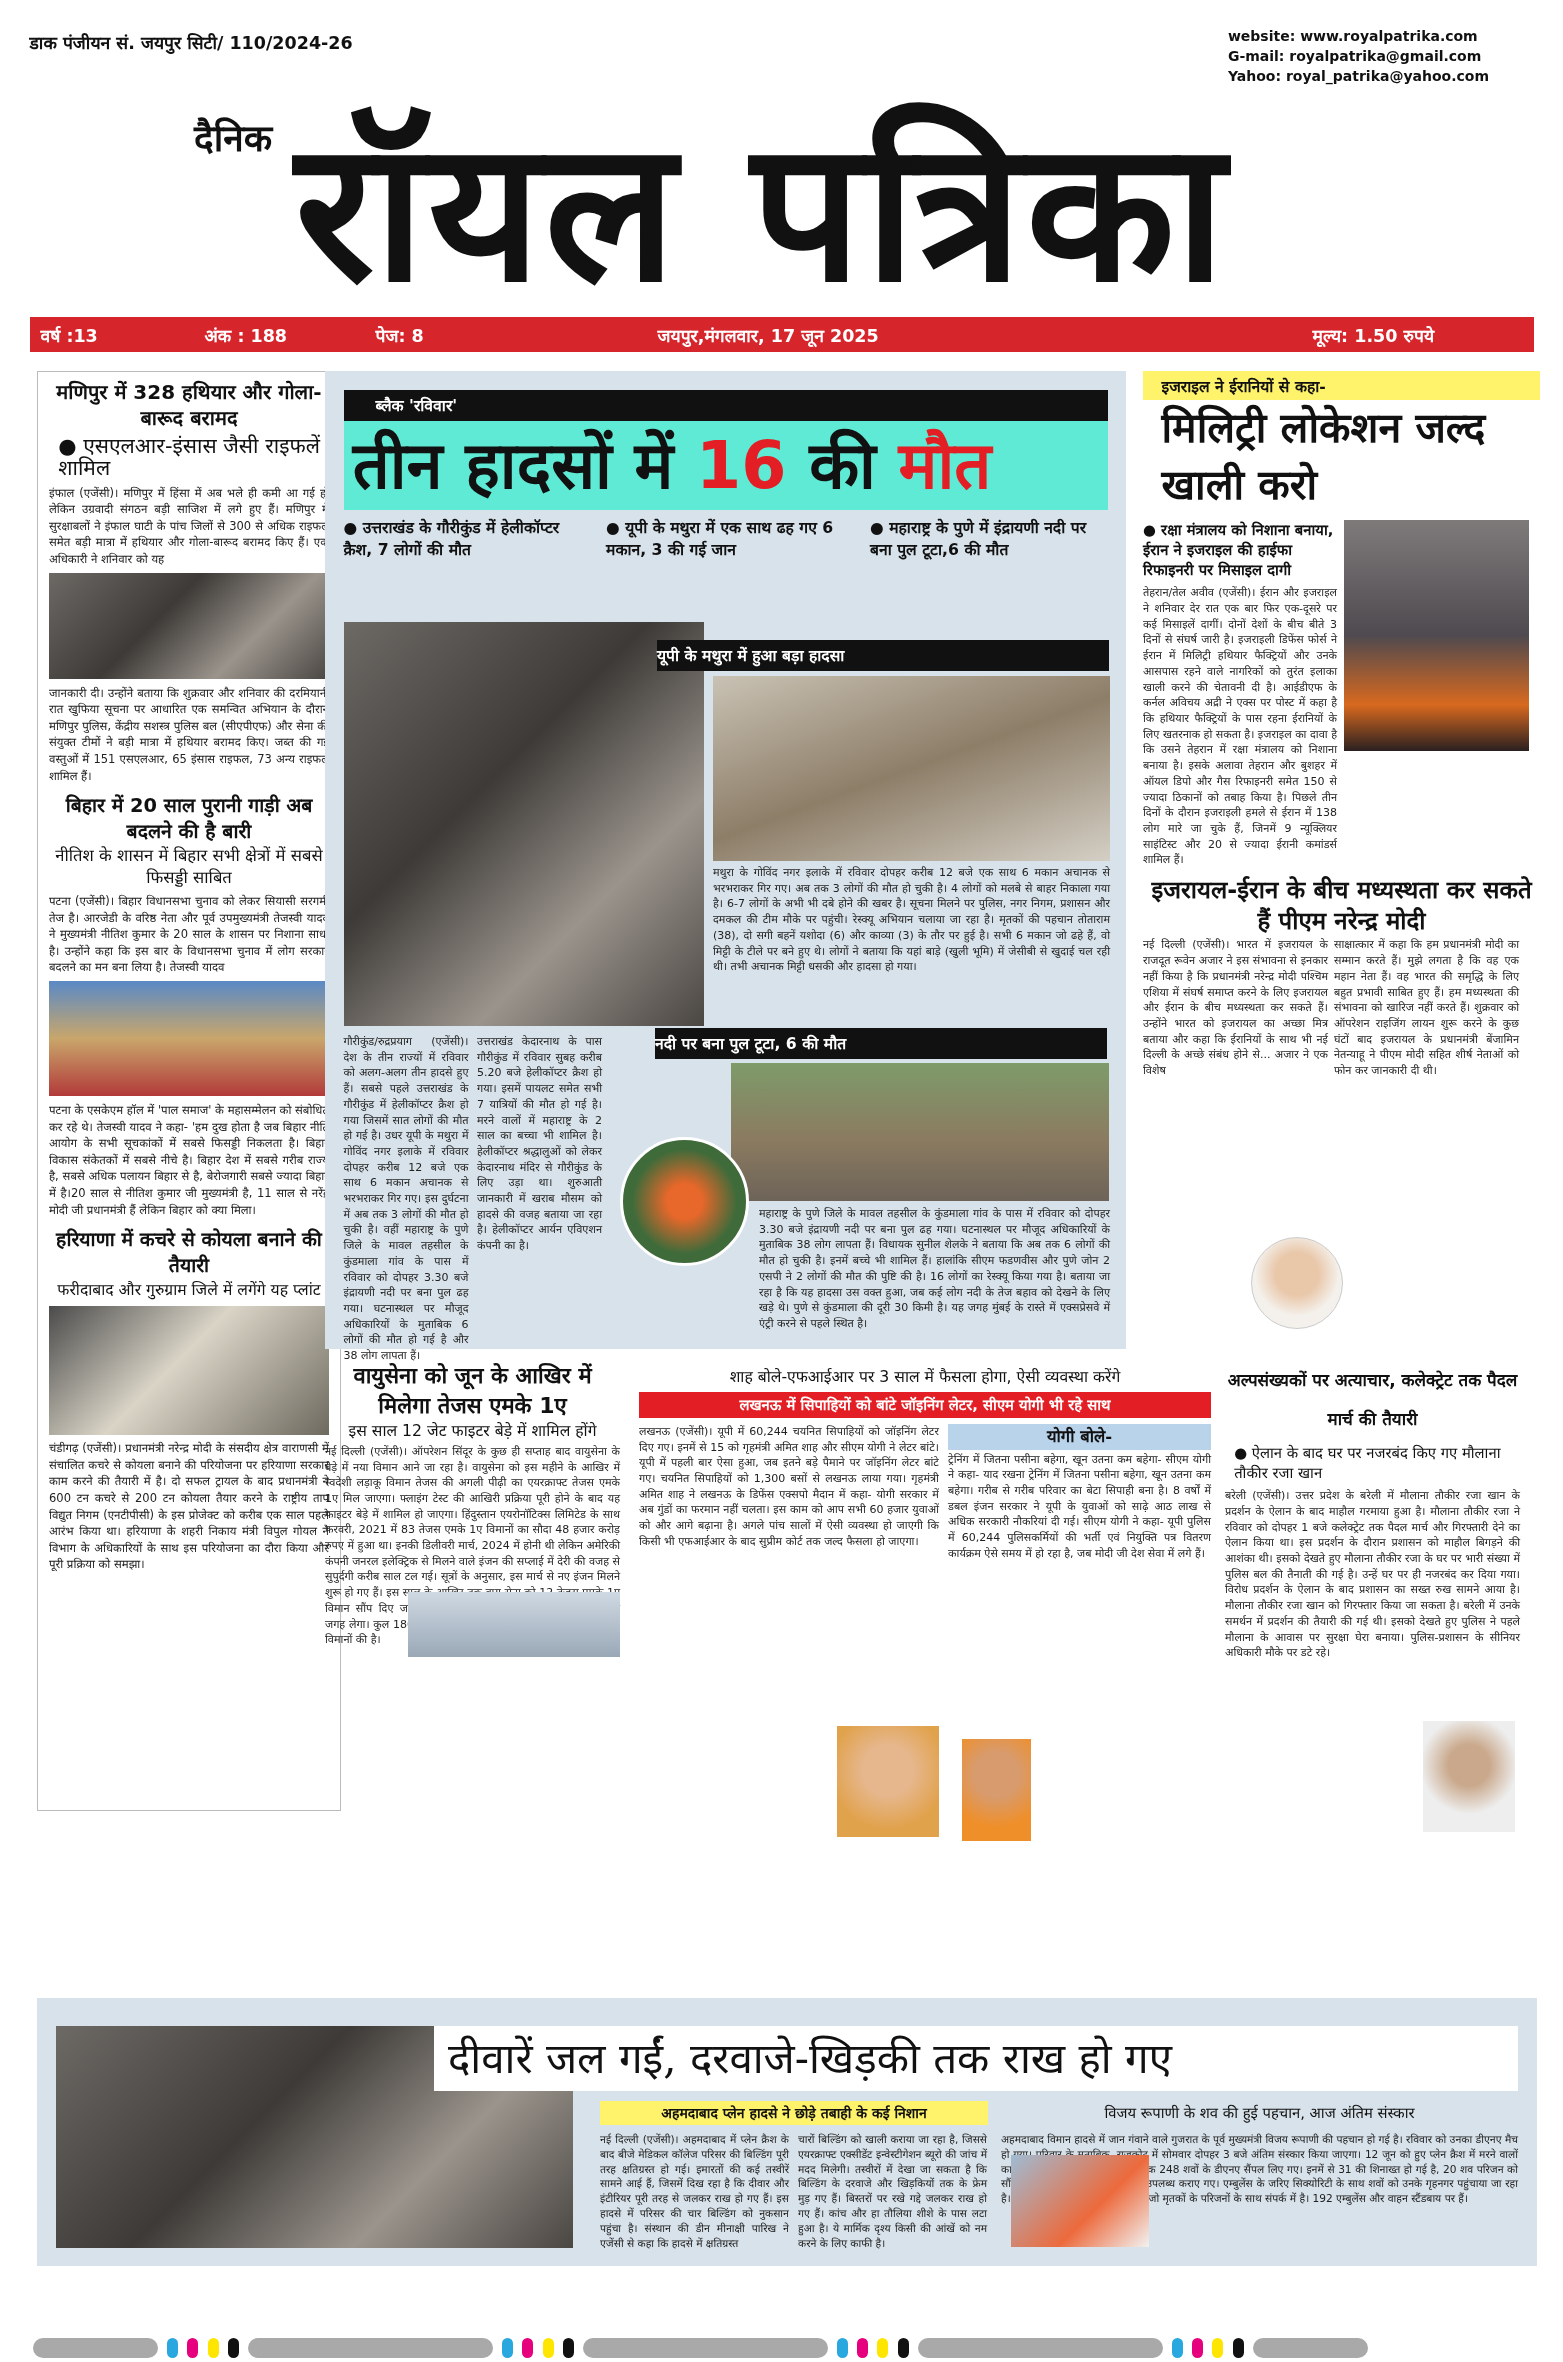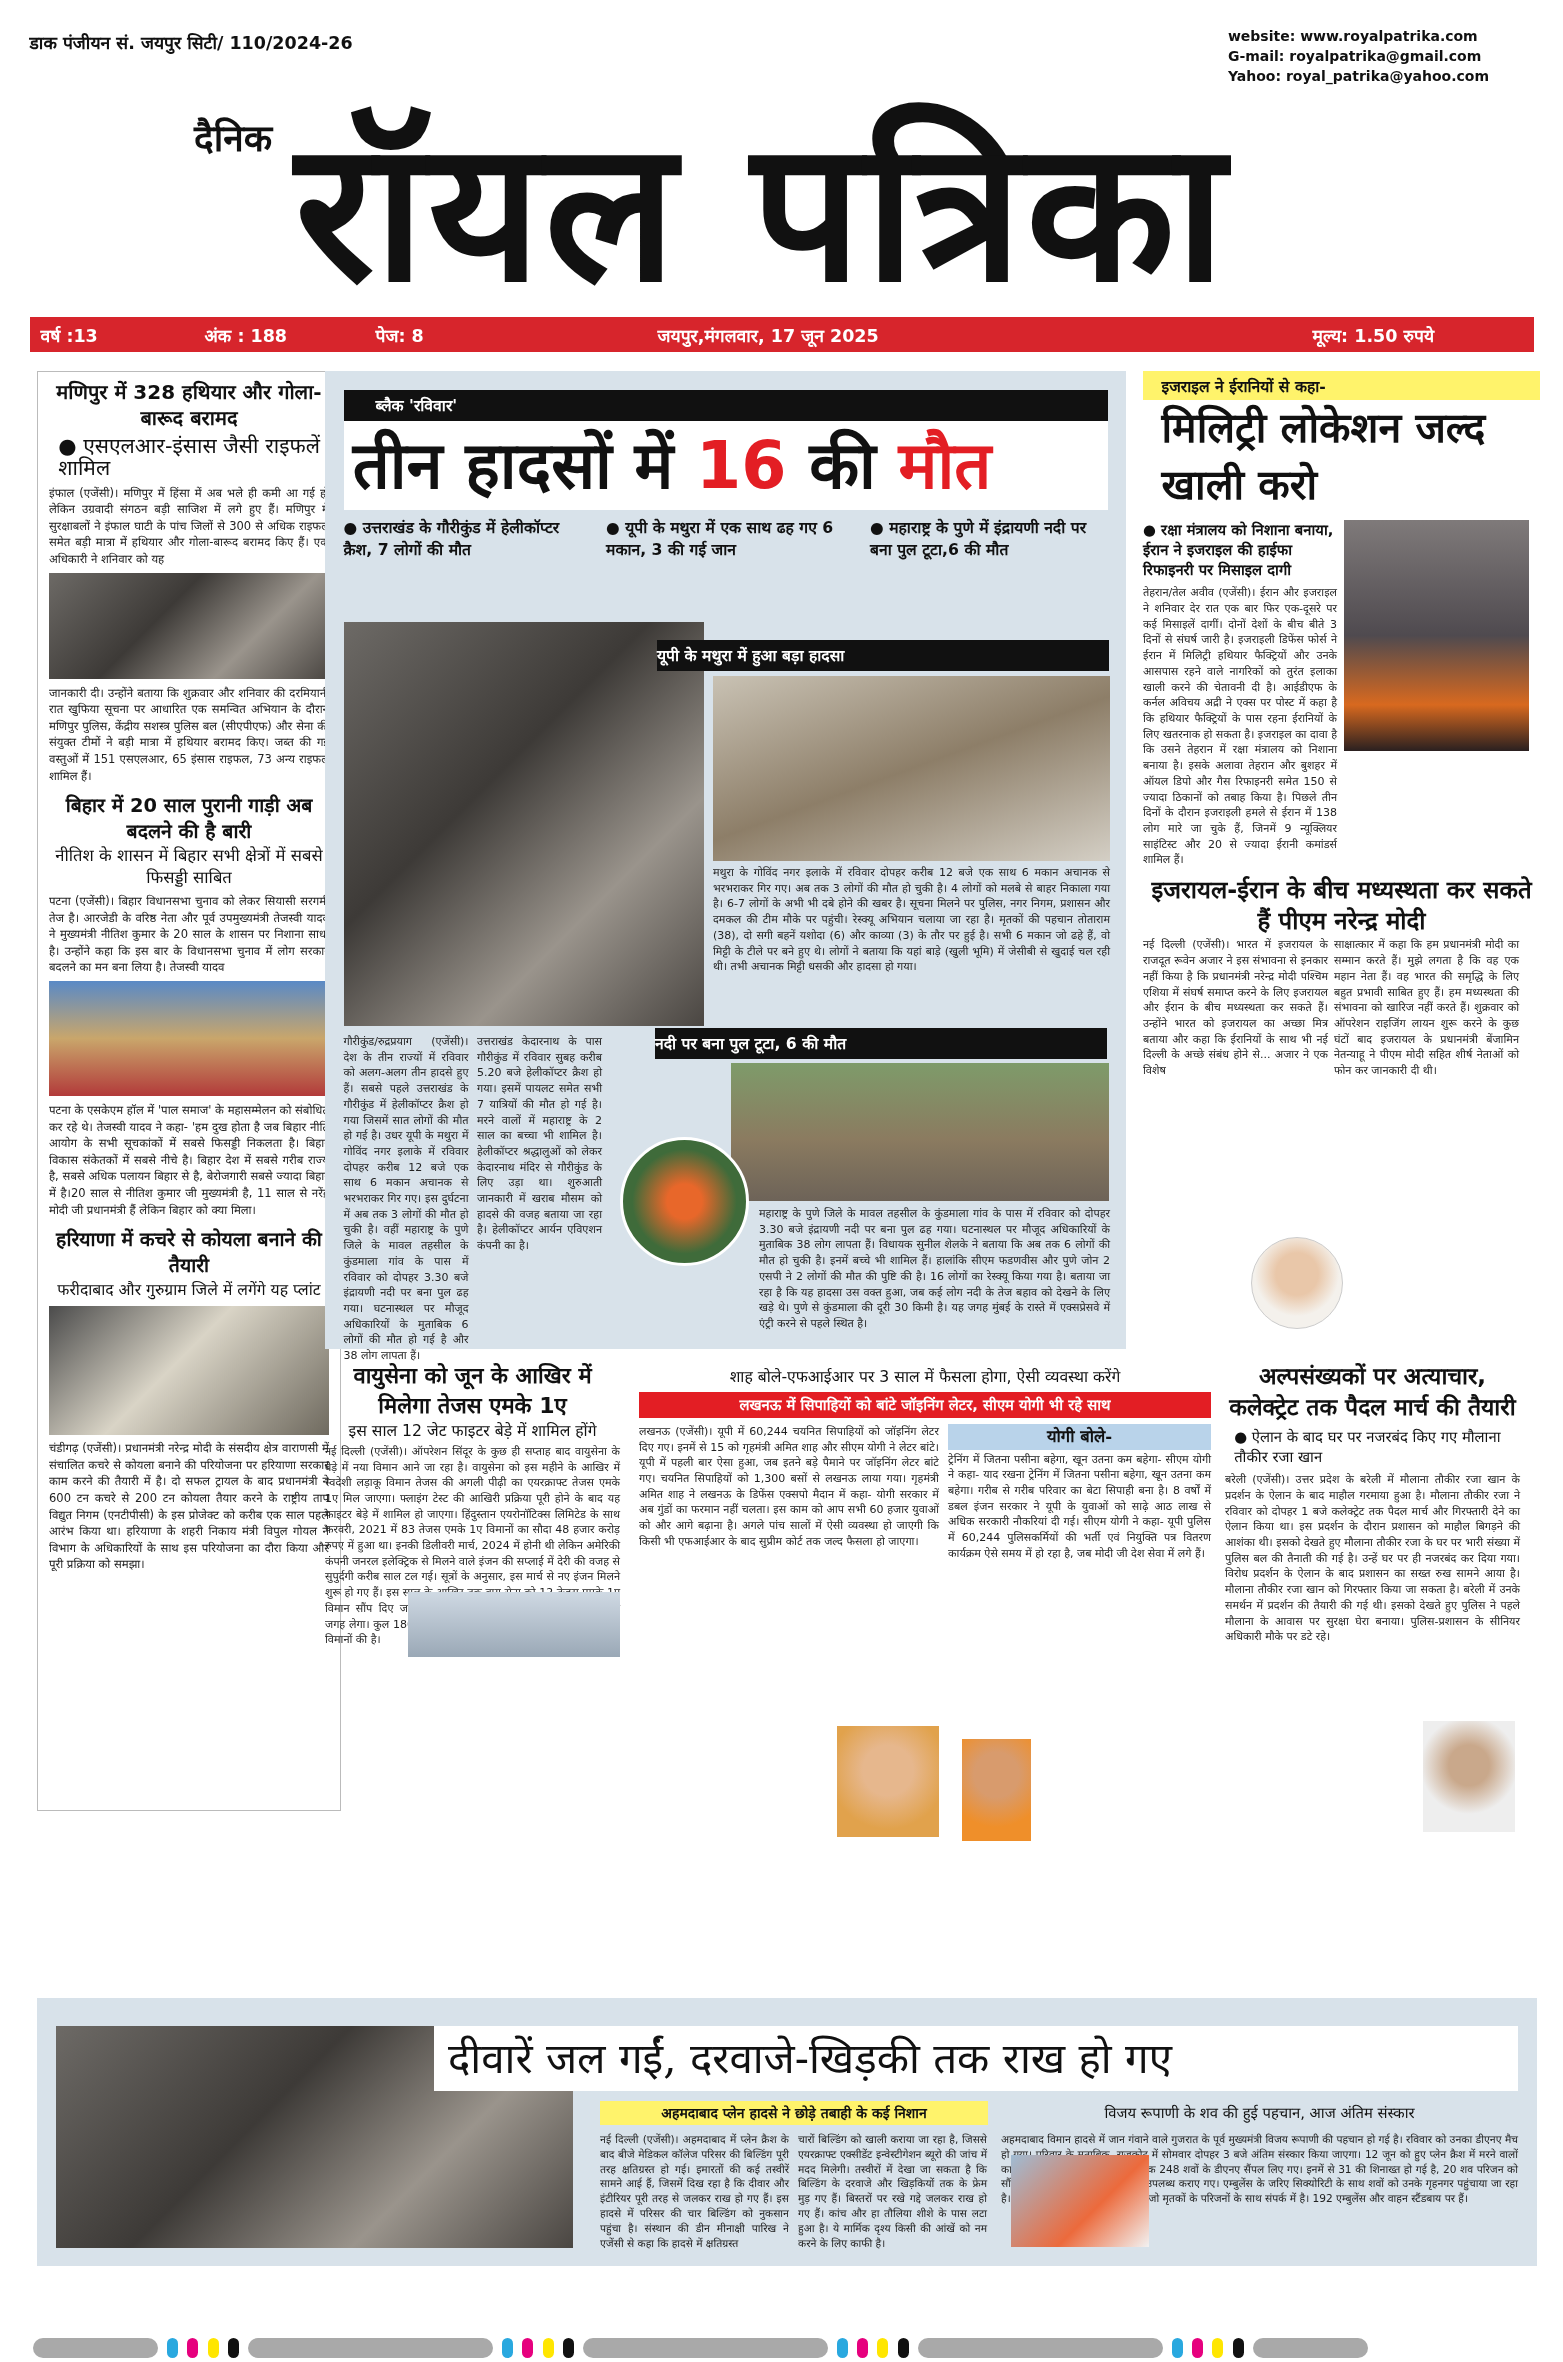--- a/index.html
+++ b/index.html
@@ -54,21 +54,21 @@
   <div style="height:115px;margin:5.5px 0;background:linear-gradient(180deg,#5a8ac6,#c9a66b 50%,#b23a3a)"></div>
   <div class="col">पटना के एसकेएम हॉल में 'पाल समाज' के महासम्मेलन को संबोधित कर रहे थे। तेजस्वी यादव ने कहा- 'हम दुख होता है जब बिहार नीति आयोग के सभी सूचकांकों में सबसे फिसड्डी निकलता है। बिहार विकास संकेतकों में सबसे नीचे है। बिहार देश में सबसे गरीब राज्य है, सबसे अधिक पलायन बिहार से है, बेरोजगारी सबसे ज्यादा बिहार में है।20 साल से नीतिश कुमार जी मुख्यमंत्री है, 11 साल से नरेंद्र मोदी जी प्रधानमंत्री हैं लेकिन बिहार को क्या मिला।</div>
   <div class="h" style="font-size:19.4px;line-height:26px;margin-top:9.2px">हरियाणा में कचरे से कोयला बनाने की तैयारी</div>
   <div class="h" style="font-size:15.7px;line-height:21px;font-weight:normal">फरीदाबाद और गुरुग्राम जिले में लगेंगे यह प्लांट</div>
   <div style="height:129px;margin:5.5px 0;background:linear-gradient(135deg,#4b4b4b,#d9d4c6 45%,#6f6a5f)"></div>
   <div class="col">चंडीगढ़ (एजेंसी)। प्रधानमंत्री नरेन्द्र मोदी के संसदीय क्षेत्र वाराणसी में संचालित कचरे से कोयला बनाने की परियोजना पर हरियाणा सरकार काम करने की तैयारी में है। दो सफल ट्रायल के बाद प्रधानमंत्री ने 600 टन कचरे से 200 टन कोयला तैयार करने के राष्ट्रीय ताप विद्युत निगम (एनटीपीसी) के इस प्रोजेक्ट को करीब एक साल पहले आरंभ किया था। हरियाणा के शहरी निकाय मंत्री विपुल गोयल ने विभाग के अधिकारियों के साथ इस परियोजना का दौरा किया और पूरी प्रक्रिया को समझा।</div>
 </div>
 
 <div class="abs panel" style="left:325px;top:371px;width:801px;height:978px">
   <div class="abs blackbar" style="left:18.5px;top:18.5px;width:764px;height:31px;text-align:left;padding-left:32px;font-size:15.7px;line-height:31px">ब्लैक 'रविवार'</div>
-  <div class="abs" style="left:18.5px;top:50px;width:764px;height:89px;background:#ffffff;font-size:65px;font-weight:bold;line-height:89px;padding-left:9.2px;white-space:nowrap">
+  <div class="abs" style="left:18.5px;top:50px;width:764px;height:89px;background:#5eead4;font-size:65px;font-weight:bold;line-height:89px;padding-left:9.2px;white-space:nowrap">
     <span>तीन हादसों में </span><span style="color:#e31e24">16</span><span> की </span><span style="color:#e31e24">मौत</span>
   </div>
   <div class="abs bullet" style="left:18.5px;top:146px;width:240px;font-size:15.7px;line-height:22px;font-weight:bold">उत्तराखंड के गौरीकुंड में हेलीकॉप्टर क्रैश, 7 लोगों की मौत</div>
   <div class="abs bullet" style="left:281px;top:146px;width:231px;font-size:15.7px;line-height:22px;font-weight:bold">यूपी के मथुरा में एक साथ ढह गए 6 मकान, 3 की गई जान</div>
   <div class="abs bullet" style="left:545px;top:146px;width:240px;font-size:15.7px;line-height:22px;font-weight:bold">महाराष्ट्र के पुणे में इंद्रायणी नदी पर बना पुल टूटा,6 की मौत</div>
 
   <div class="abs photo" style="left:18.5px;top:251px;width:360px;height:404px"></div>
   <div class="abs blackbar" style="left:332px;top:269px;width:452px;height:31px;font-size:15.7px;line-height:31px">यूपी के मथुरा में हुआ बड़ा हादसा</div>
   <div class="abs" style="left:388px;top:305px;width:397px;height:185px;background:linear-gradient(160deg,#c9c2b4,#8d7e68 50%,#d4cfc5)"></div>
   <div class="abs col" style="left:388px;top:494px;width:397px;font-size:11px;line-height:15.7px">मथुरा के गोविंद नगर इलाके में रविवार दोपहर करीब 12 बजे एक साथ 6 मकान अचानक से भरभराकर गिर गए। अब तक 3 लोगों की मौत हो चुकी है। 4 लोगों को मलबे से बाहर निकाला गया है। 6-7 लोगों के अभी भी दबे होने की खबर है। सूचना मिलने पर पुलिस, नगर निगम, प्रशासन और दमकल की टीम मौके पर पहुंची। रेस्क्यू अभियान चलाया जा रहा है। मृतकों की पहचान तोताराम (38), दो सगी बहनें यशोदा (6) और काव्या (3) के तौर पर हुई है। सभी 6 मकान जो ढहे हैं, वो मिट्टी के टीले पर बने हुए थे। लोगों ने बताया कि यहां बाड़े (खुली भूमि) में जेसीबी से खुदाई चल रही थी। तभी अचानक मिट्टी धसकी और हादसा हो गया।</div>
@@ -114,21 +114,21 @@
       <div style="width:263px">
         <div class="h" style="background:#b9d3ea;font-size:16.6px;line-height:26px">योगी बोले-</div>
         <div class="col" style="font-size:11px;line-height:15.7px;margin-top:1.8px">ट्रेनिंग में जितना पसीना बहेगा, खून उतना कम बहेगा- सीएम योगी ने कहा- याद रखना ट्रेनिंग में जितना पसीना बहेगा, खून उतना कम बहेगा। गरीब से गरीब परिवार का बेटा सिपाही बना है। 8 वर्षों में डबल इंजन सरकार ने यूपी के युवाओं को साढ़े आठ लाख से अधिक सरकारी नौकरियां दी गई। सीएम योगी ने कहा- यूपी पुलिस में 60,244 पुलिसकर्मियों की भर्ती एवं नियुक्ति पत्र वितरण कार्यक्रम ऐसे समय में हो रहा है, जब मोदी जी देश सेवा में लगे हैं।</div>
       </div>
     </div>
   </div>
   <div class="abs" style="left:512px;top:365px;width:102px;height:111px;background:radial-gradient(circle at 50% 40%,#e6b78d 30%,#e1a24c 70%)"></div>
   <div class="abs" style="left:637px;top:378px;width:69px;height:102px;background:radial-gradient(circle at 50% 35%,#d89b6d 30%,#ef8f2a 70%)"></div>
 
   <div class="abs" style="left:900px;top:0;width:295px">
-    <div class="h" style="font-size:23px;line-height:31px">अल्पसंख्यकों पर अत्याचार, कलेक्ट्रेट तक पैदल मार्च की तैयारी</div>
+    <div class="h" style="font-size:17px;line-height:39px">अल्पसंख्यकों पर अत्याचार, कलेक्ट्रेट तक पैदल मार्च की तैयारी</div>
     <div class="bullet" style="font-size:14.8px;line-height:20px;margin:3.7px 0 5.5px 9.2px">ऐलान के बाद घर पर नजरबंद किए गए मौलाना तौकीर रजा खान</div>
     <div class="col" style="font-size:11px;line-height:15.7px">बरेली (एजेंसी)। उत्तर प्रदेश के बरेली में मौलाना तौकीर रजा खान के प्रदर्शन के ऐलान के बाद माहौल गरमाया हुआ है। मौलाना तौकीर रजा ने रविवार को दोपहर 1 बजे कलेक्ट्रेट तक पैदल मार्च और गिरफ्तारी देने का ऐलान किया था। इस प्रदर्शन के दौरान प्रशासन को माहौल बिगड़ने की आशंका थी। इसको देखते हुए मौलाना तौकीर रजा के घर पर भारी संख्या में पुलिस बल की तैनाती की गई है। उन्हें घर पर ही नजरबंद कर दिया गया। विरोध प्रदर्शन के ऐलान के बाद प्रशासन का सख्त रुख सामने आया है। मौलाना तौकीर रजा खान को गिरफ्तार किया जा सकता है। बरेली में उनके समर्थन में प्रदर्शन की तैयारी की गई थी। इसको देखते हुए पुलिस ने पहले मौलाना के आवास पर सुरक्षा घेरा बनाया। पुलिस-प्रशासन के सीनियर अधिकारी मौके पर डटे रहे।</div>
   </div>
   <div class="abs" style="left:1098px;top:360px;width:92px;height:111px;background:radial-gradient(circle at 50% 40%,#c9a88b 25%,#eee 60%)"></div>
 </div>
 
 <div class="abs panel" style="left:37px;top:1998px;width:1500px;height:268px">
   <div class="abs photo" style="left:18.5px;top:28px;width:517px;height:222px"></div>
   <div class="abs" style="left:397px;top:28px;width:1084px;height:65px;background:#fff;font-size:42px;line-height:65px;padding-left:14px;font-family:'DejaVu Serif',serif">दीवारें जल गईं, दरवाजे-खिड़की तक राख हो गए</div>
   <div class="abs" style="left:563px;top:103px;width:388px;height:24px;background:#fff36b;font-size:14px;font-weight:bold;text-align:center;line-height:24px">अहमदाबाद प्लेन हादसे ने छोड़े तबाही के कई निशान</div>

